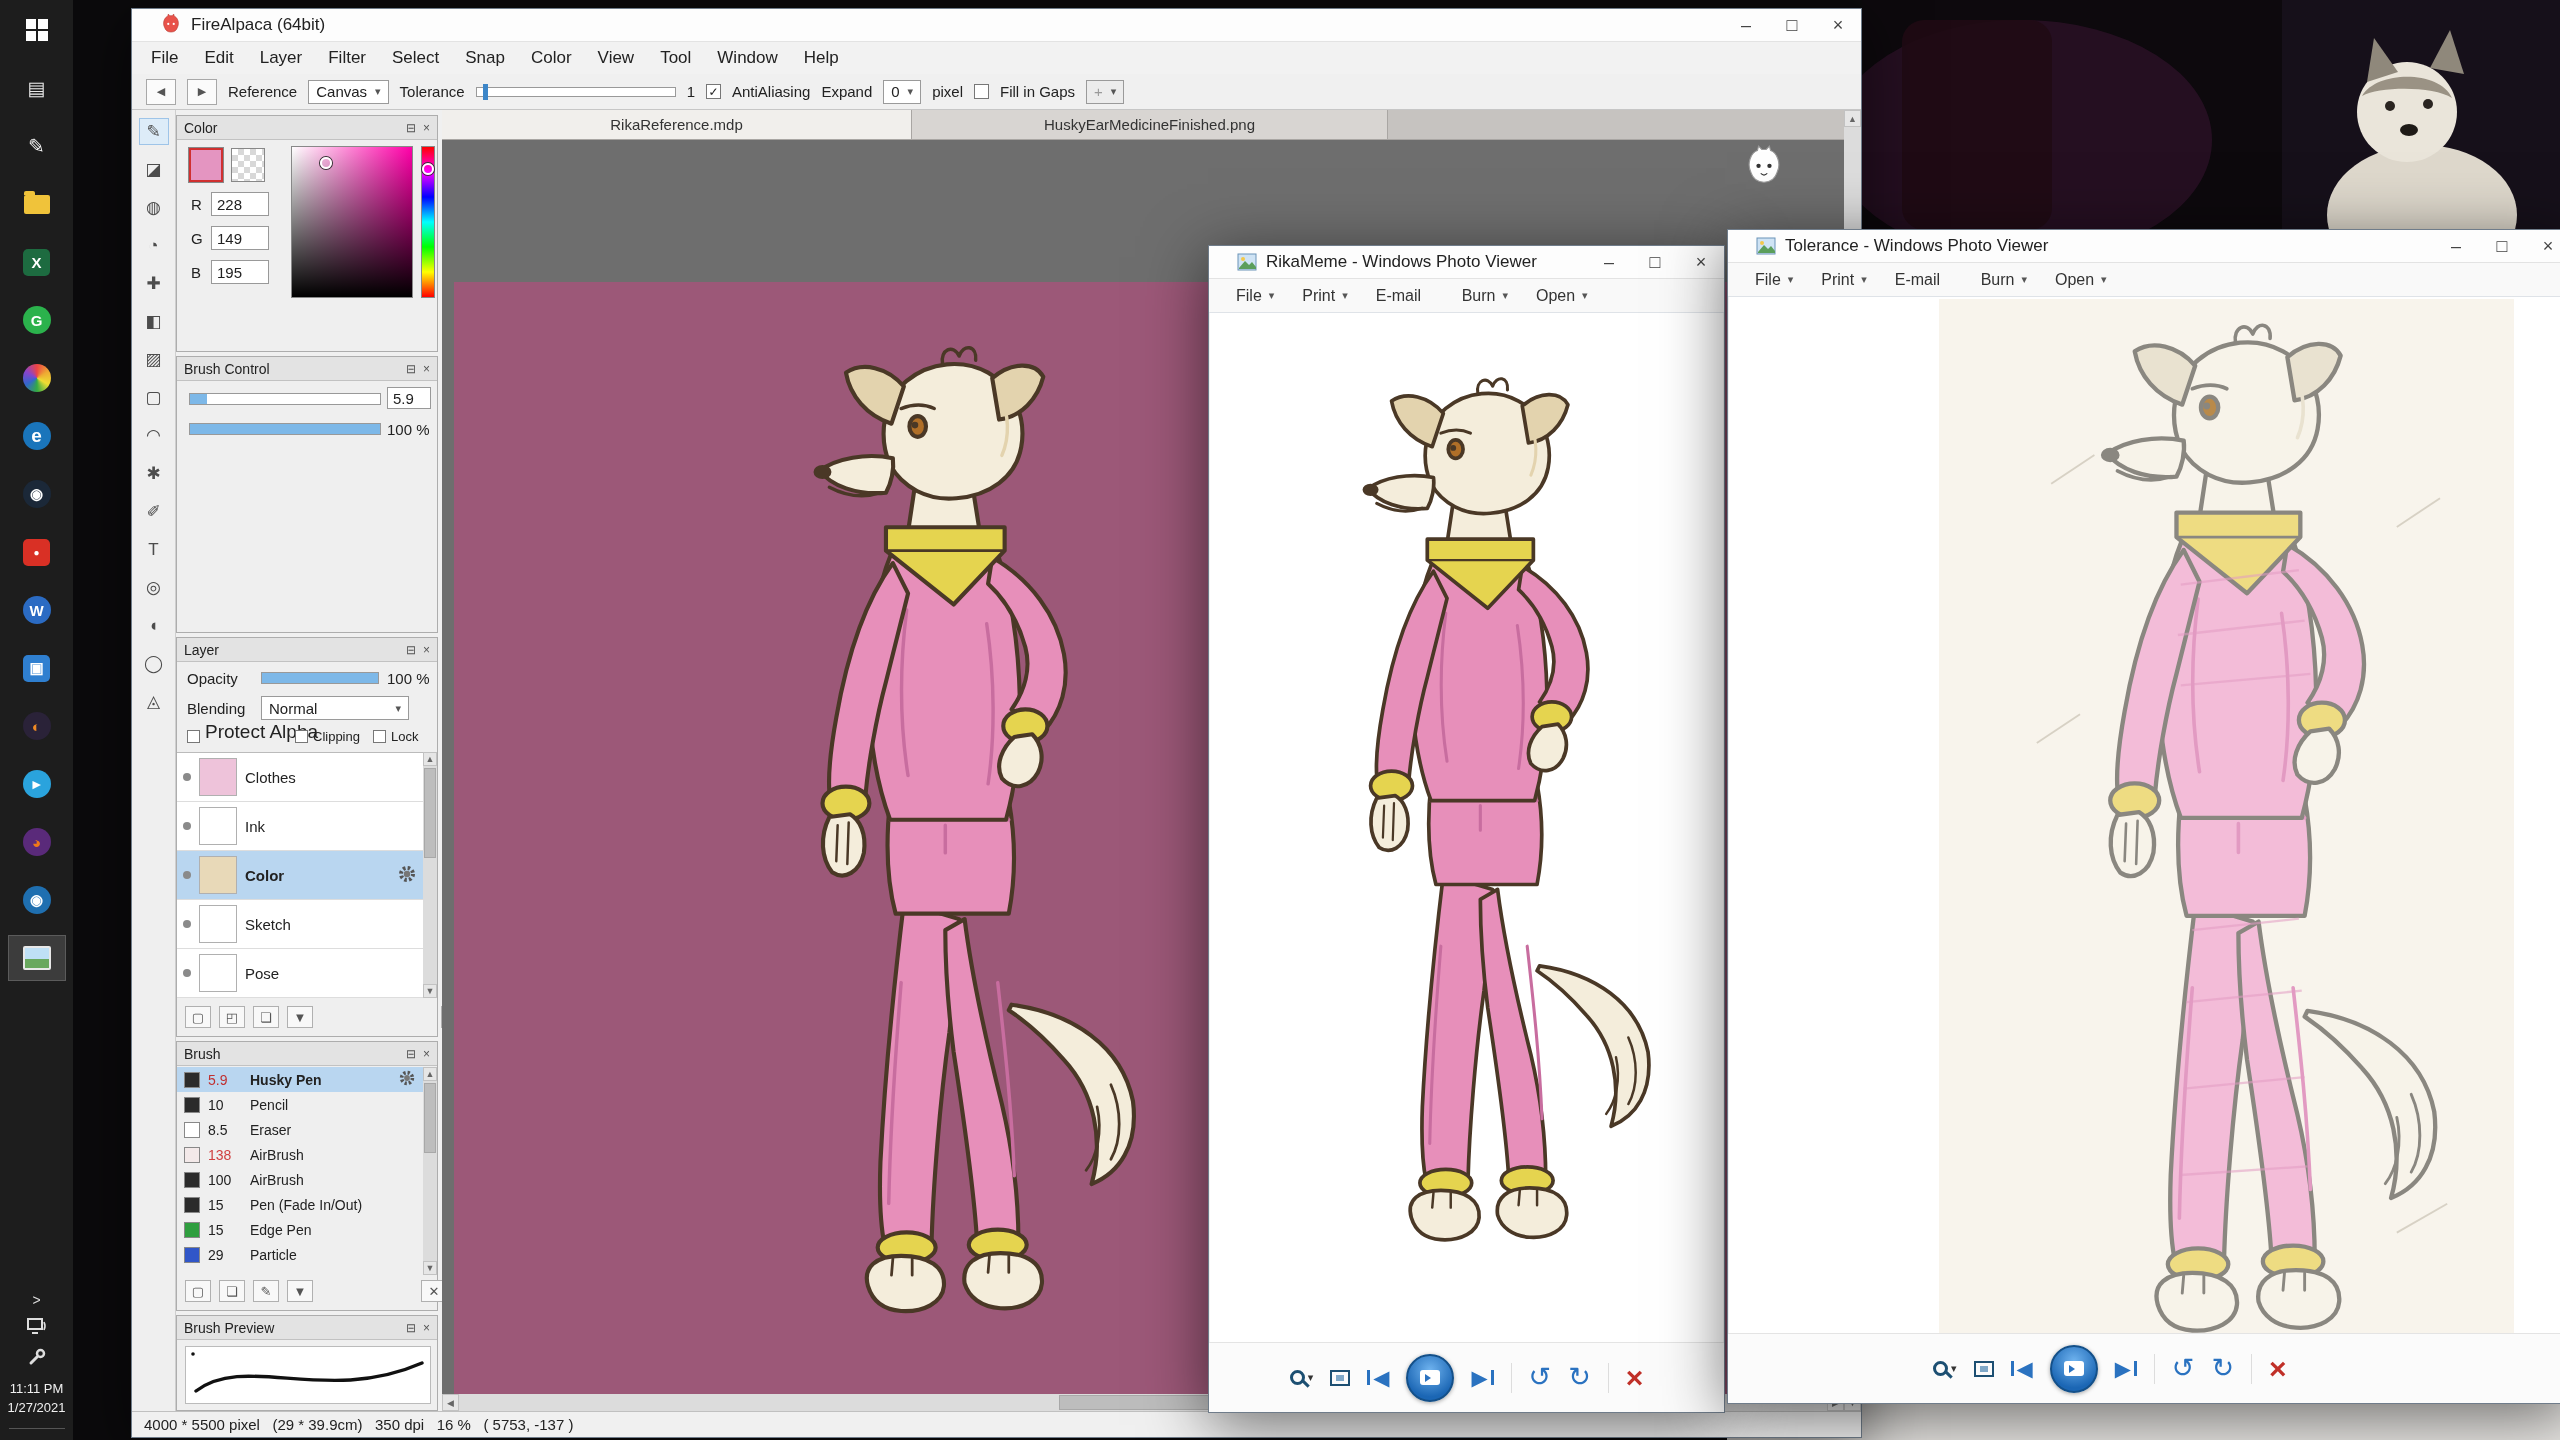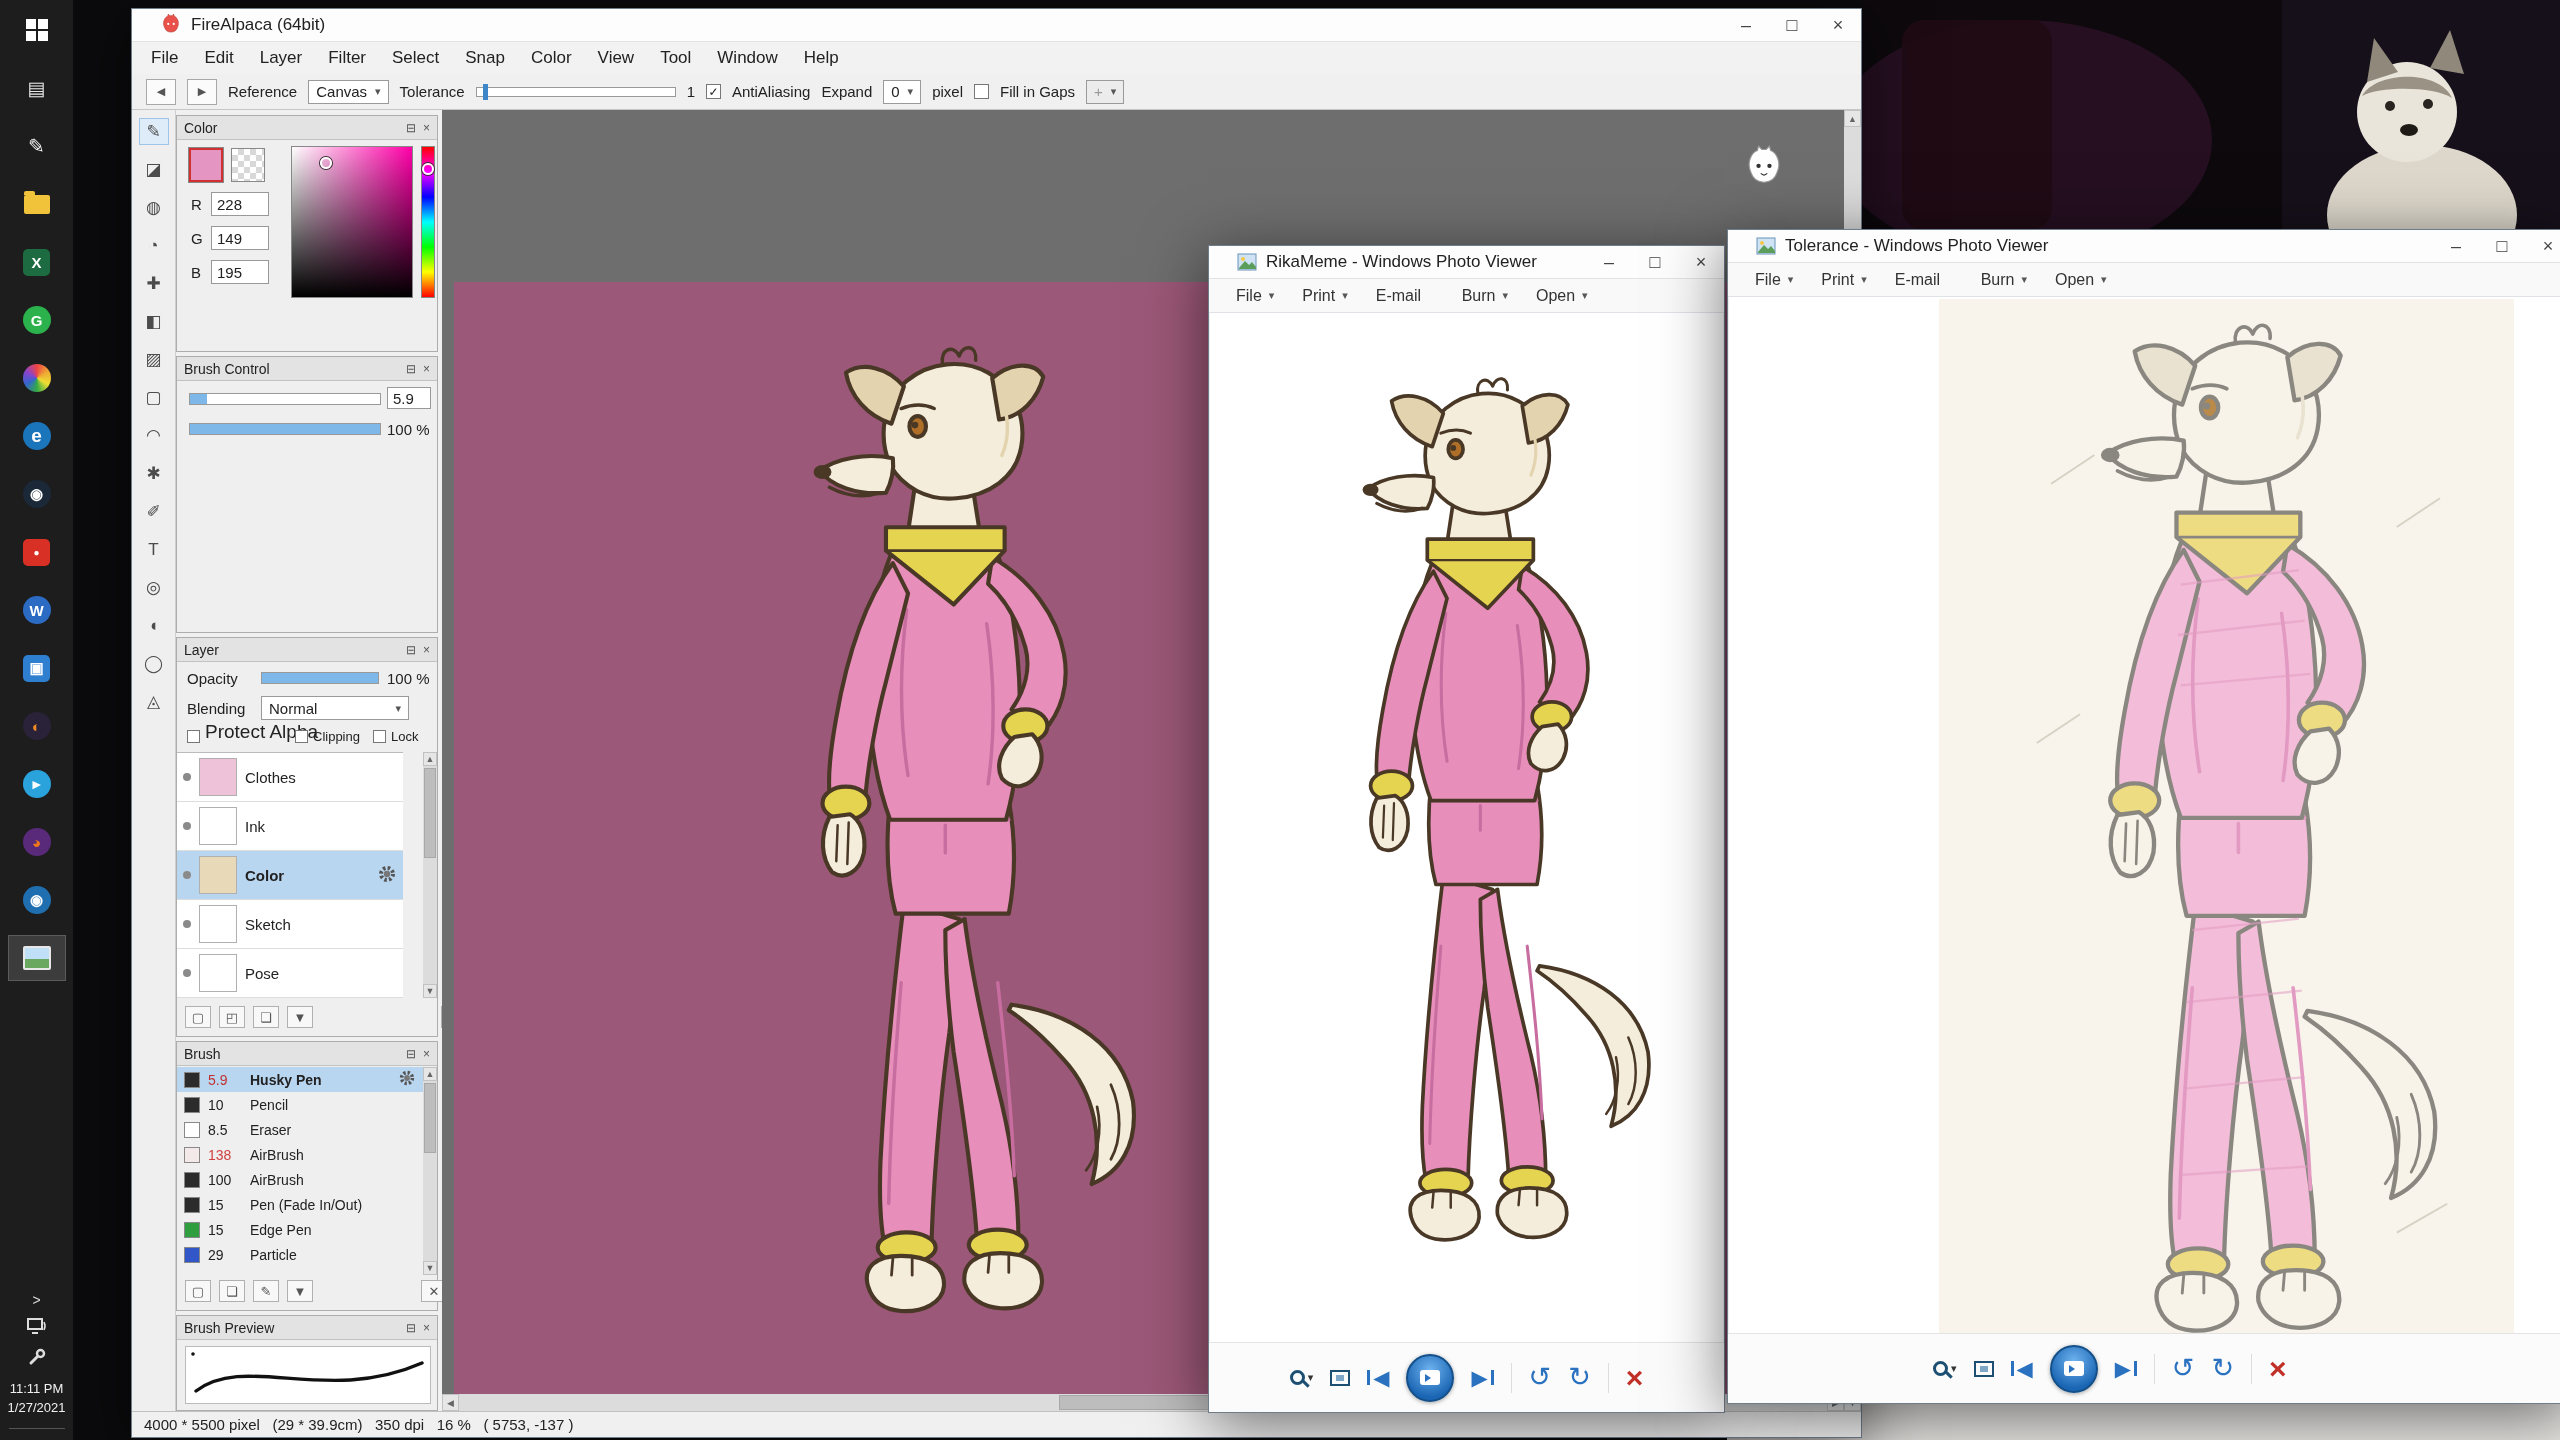--- a/index.html
+++ b/index.html
@@ -246,21 +246,21 @@
     <span class="select" style="position:absolute;left:84px;top:58px;width:148px;justify-content:space-between">
         <span>Normal</span>
         <span class="caret">▾</span>
       </span>
     <span class="checkbox" style="position:absolute;left:10px;top:92px;width:13px;height:13px"></span>
     <span class="plabel" style="left:28px;top:83px;font-size:19px">Protect Alpha</span>
     <span class="checkbox" style="position:absolute;left:118px;top:92px;width:13px;height:13px"></span>
     <span class="plabel" style="left:136px;top:91px;font-size:13px">Clipping</span>
     <span class="checkbox" style="position:absolute;left:196px;top:92px;width:13px;height:13px"></span>
     <span class="plabel" style="left:214px;top:91px;font-size:13px">Lock</span>
-    <div class="abs" style="left:0;top:114px;width:226px;height:246px;border-top:1px solid #bbb;background:#f9a8d4">
+    <div class="abs" style="left:0;top:114px;width:246px;height:246px;border-top:1px solid #bbb;background:#f9a8d4">
       <div class="lrow">
         <span class="eyedot"></span>
         <span class="thumb" style="background: rgb(238, 195, 218);"></span>
         <span>Clothes</span>
       </div>
       <div class="lrow">
         <span class="eyedot"></span>
         <span class="thumb" style="background: rgb(255, 255, 255);"></span>
         <span>Ink</span>
       </div>
@@ -378,20 +378,24 @@
     </div>
     <div class="abs" style="left:8px;top:30px;width:246px;height:58px;background:#fff;border:1px solid #bbb">
       <svg width="246" height="58" viewBox="0 0 246 58">
         <circle cx="7" cy="7" r="1.8" fill="#111"></circle>
         <path d="M10,44 C60,6 140,58 236,16" fill="none" stroke="#111" stroke-width="3.4" stroke-linecap="round"></path>
       </svg>
     </div>
   </div>
 
   <div class="abs" style="left:310px;top:101px;right:17px;bottom:26px;background:#6e6e6e">
+    <div class="fa-tabs">
+      <div class="fa-tab active" style="width:470px">RikaReference.mdp</div>
+      <div class="fa-tab" style="width:476px">HuskyEarMedicineFinished.png</div>
+    </div>
     <div class="abs" style="left:0;right:0;top:30px;bottom:17px;overflow:hidden">
       <div class="abs" style="inset: 142px -2px 0px 12px; background: rgb(156, 88, 120);">
         <div class="dogwrap" style="left:225px;top:52px;width:505px;height:1035px">
             <svg viewBox="0 0 360 750" preserveAspectRatio="xMidYMid meet">
  <g fill="none" stroke="#4a3826" stroke-width="3" stroke-linejoin="round" stroke-linecap="round">
   <path fill="#f4eddb" d="M238,486 C282,492 318,516 326,556 C330,588 316,608 296,616 C305,584 298,550 276,526 C262,510 248,498 236,490 Z"></path>
   <path d="M300,560 C304,578 300,596 292,606 M310,544 C318,562 318,584 310,598" stroke-width="2"></path>
   <path fill="#e78fba" d="M160,412 C153,470 146,540 143,600 C142,628 143,646 146,660 L180,660 C181,620 186,556 193,506 C196,478 199,446 200,424 Z"></path>
   <path fill="#e78fba" d="M204,424 C209,464 221,518 231,558 C239,592 243,628 243,658 L213,658 C211,620 203,566 196,520 C193,496 190,462 190,432 Z"></path>
   <path d="M158,470 C154,520 150,580 149,630 M228,470 C233,515 238,560 240,610" stroke="#c86d9f" stroke-width="2.5"></path>

